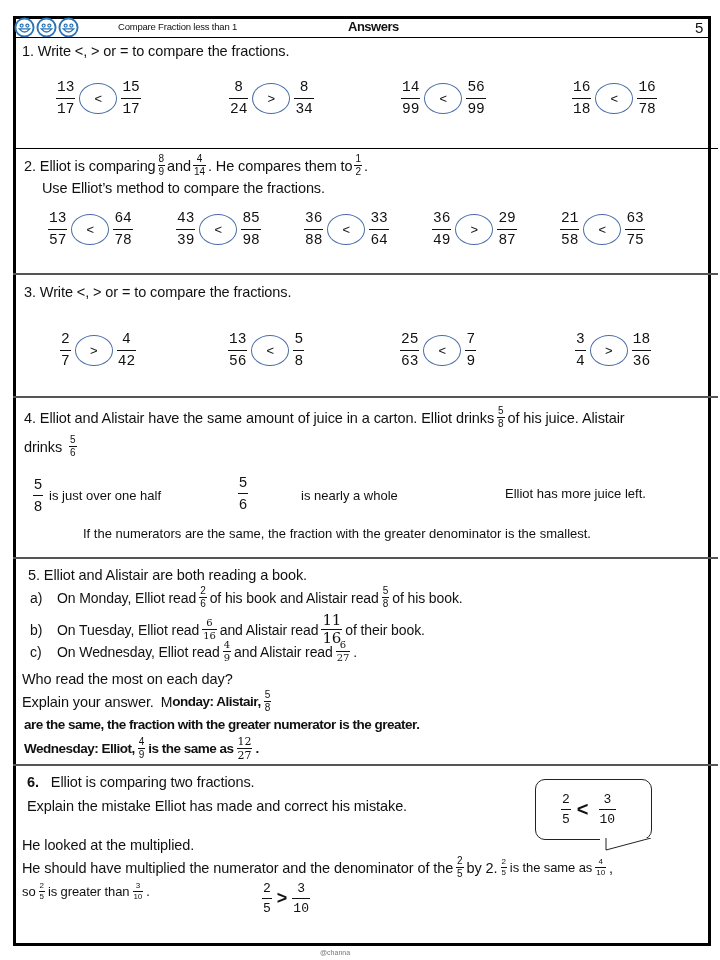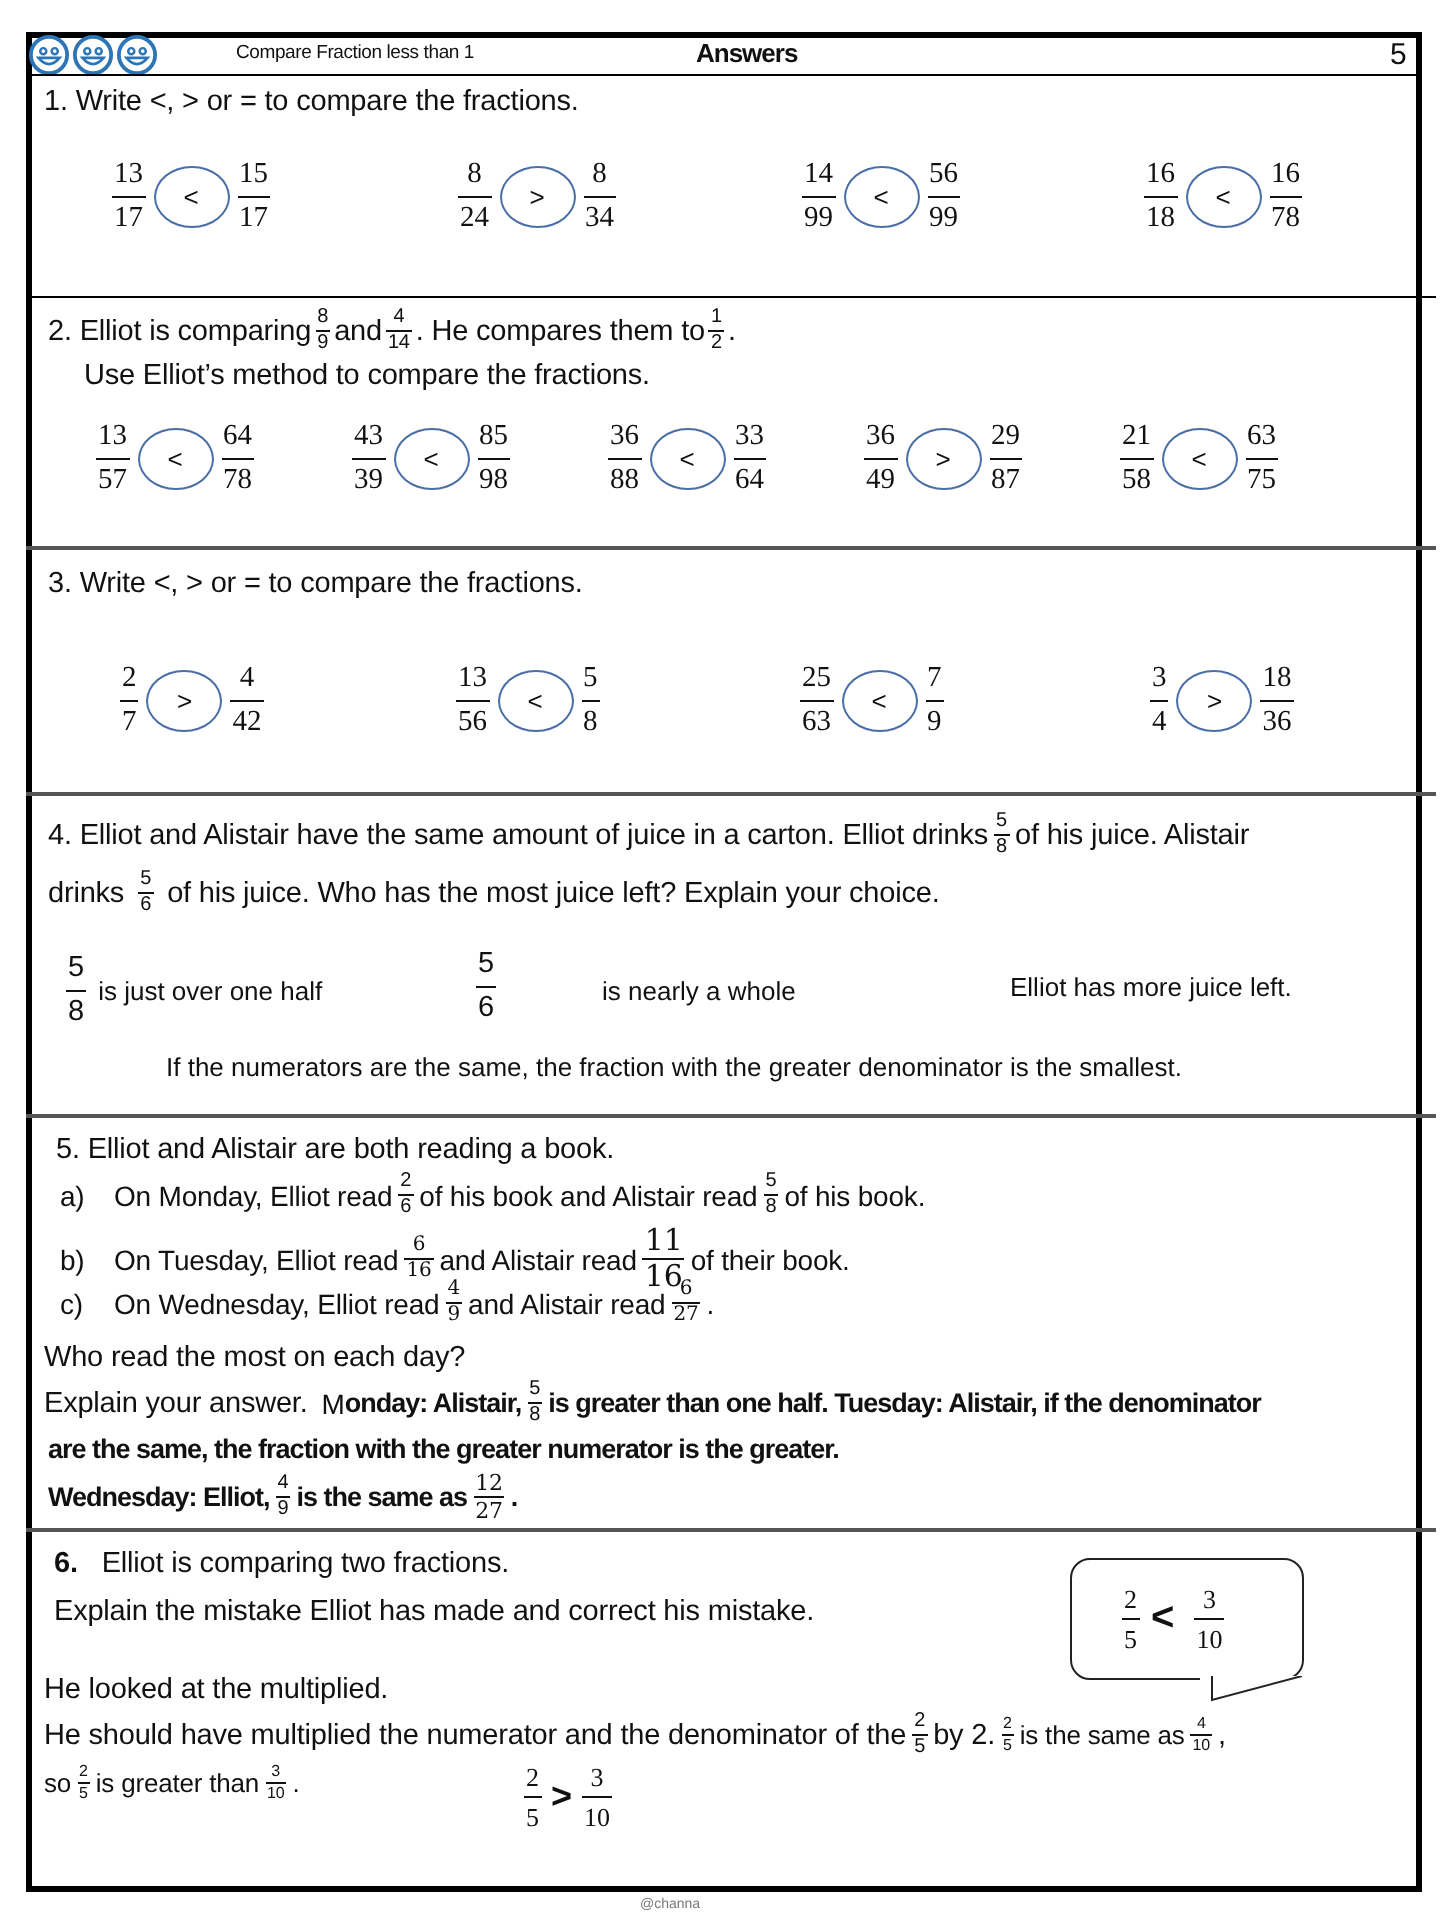--- a/index.html
+++ b/index.html
@@ -14,21 +14,21 @@
   .face { width: 21px; height: 21px; }
   .hdr-topic { position: absolute; left: 118px; top: 21px; font-size: 9.5px; letter-spacing: -0.2px; }
   .hdr-title { position: absolute; left: 348px; top: 19px; font-size: 13px; font-weight: bold; letter-spacing: -0.5px; }
   .hdr-num { position: absolute; left: 695px; top: 19px; font-size: 15px; }
 
   .sep { position: absolute; left: 13px; width: 705px; height: 2px; background: #555; }
 
   .q { position: absolute; font-size: 14.5px; letter-spacing: -0.1px; white-space: nowrap; }
   .q b.qn { font-weight: bold; }
 
-  .frac { display: inline-flex; flex-direction: column; align-items: center; vertical-align: middle; line-height: 1; font-family: Liberation Serif, serif; }
+  .frac { display: inline-flex; flex-direction: column; align-items: center; vertical-align: middle; line-height: 1; font-family: Liberation Mono, monospace; }
   .frac .n, .frac .d { display: block; padding: 0 1px; }
   .frac .bar { display: block; width: 100%; height: 1px; background: #111; margin: 3px 0; }
   .frac.big { font-size: 14.5px; }
   .frac.small { font-size: 10px; font-family: "Liberation Sans", sans-serif; }
   .frac.small .bar { margin: 1px 0; }
 
   .cmp { position: absolute; display: flex; align-items: center; }
   .cmp .oval { width: 38px; height: 31px; border: 1px solid #4a6ea8; border-radius: 50%; display: flex; align-items: center; justify-content: center; font-size: 13px; margin: 0 4px; }
 
   .ans { position: absolute; font-size: 13px; white-space: nowrap; }
@@ -285,21 +285,20 @@
     </span>
   <span>of his juice. Alistair</span>
 </div>
 <div class="q" style="left:24px; top:435px; display:flex; align-items:center; gap:7px;">
   <span>drinks</span>
   <span class="frac small">
       <span class="n">5</span>
       <span class="bar"></span>
       <span class="d">6</span>
     </span>
-  <span>of his juice. Who has the most juice left? Explain your choice.</span>
 </div>
 <div class="ans" style="left:33px; top:477px; display:flex; align-items:center; gap:6px;">
   <span class="frac big" style="font-family:'Liberation Sans',sans-serif;">
       <span class="n">5</span>
       <span class="bar"></span>
       <span class="d">8</span>
     </span>
   <span>is just over one half</span>
 </div>
 <div class="ans" style="left:238px; top:475px;">
@@ -368,21 +367,20 @@
 <div class="q" style="left:22px; top:671px;">Who read the most on each day?</div>
 <div class="q" style="left:22px; top:690px; display:flex; align-items:center; gap:3px;">
   <span style="margin-right:4px;">Explain your answer.</span>
   <span style="font-size:14px;">M</span>
     <span class="bold-ans" style="margin-left:-3px;">onday: Alistair,</span>
   <span class="frac small">
       <span class="n">5</span>
       <span class="bar"></span>
       <span class="d">8</span>
     </span>
-  <span class="bold-ans">is greater than one half. Tuesday: Alistair, if the denominator</span>
 </div>
 <div class="q bold-ans" style="left:24px; top:717px;">are the same, the fraction with the greater numerator is the greater.</div>
 <div class="q" style="left:24px; top:736px; display:flex; align-items:center; gap:3px;">
   <span class="bold-ans">Wednesday: Elliot,</span>
   <span class="frac small">
       <span class="n">4</span>
       <span class="bar"></span>
       <span class="d">9</span>
     </span>
   <span class="bold-ans">is the same as</span>

